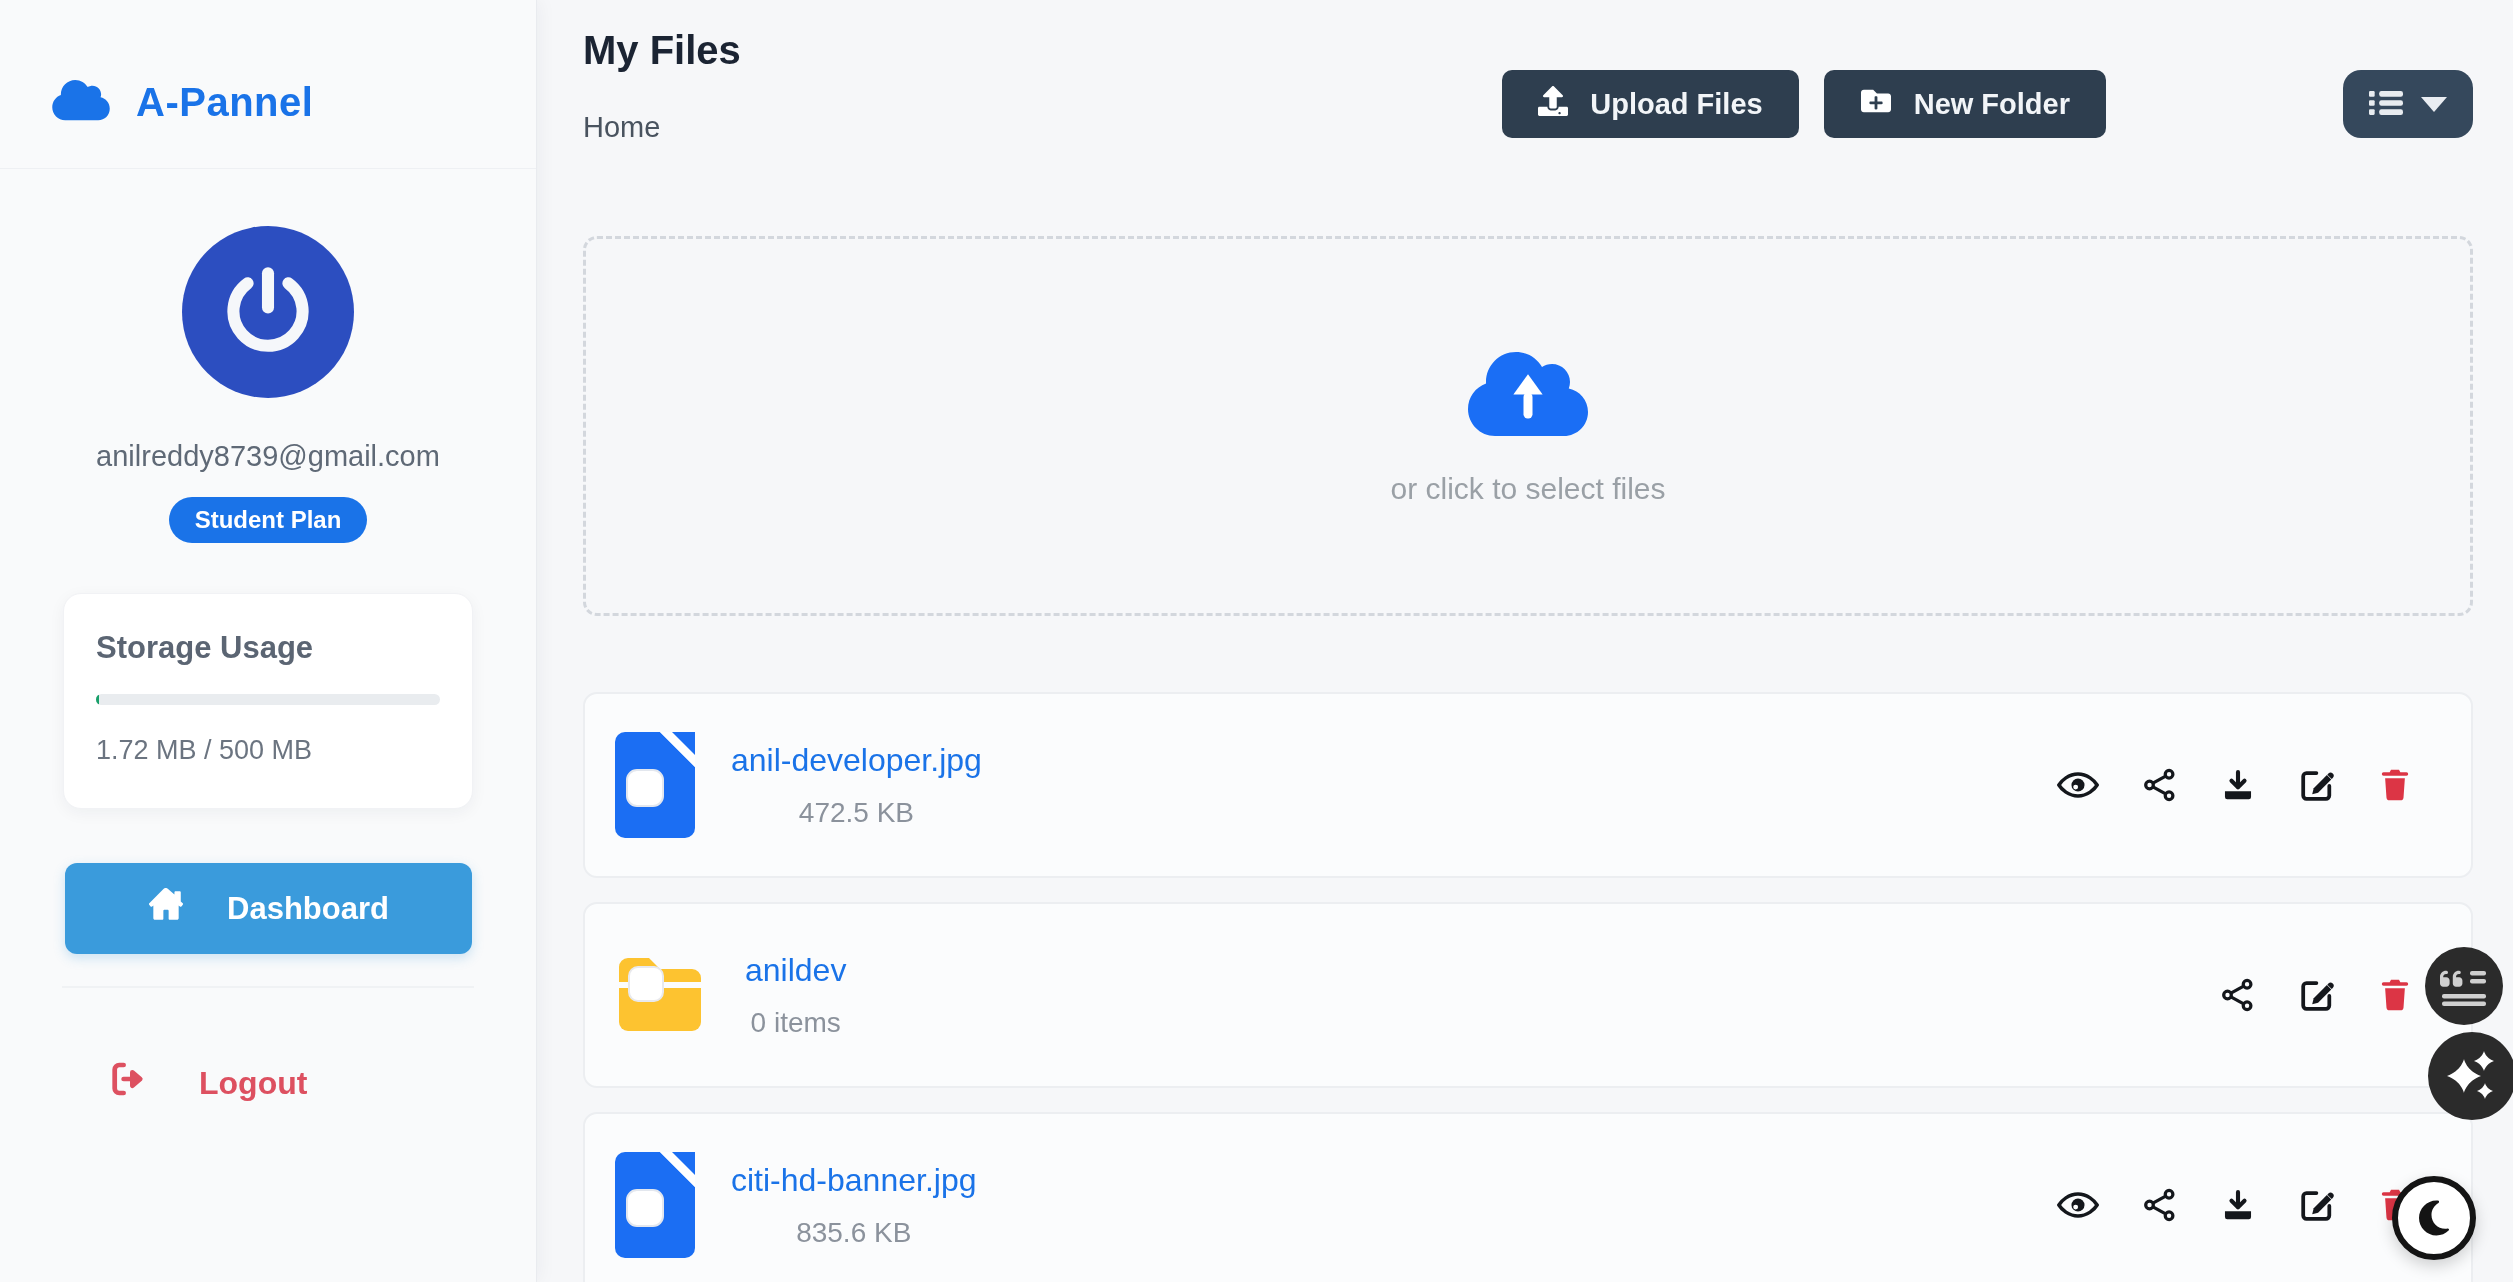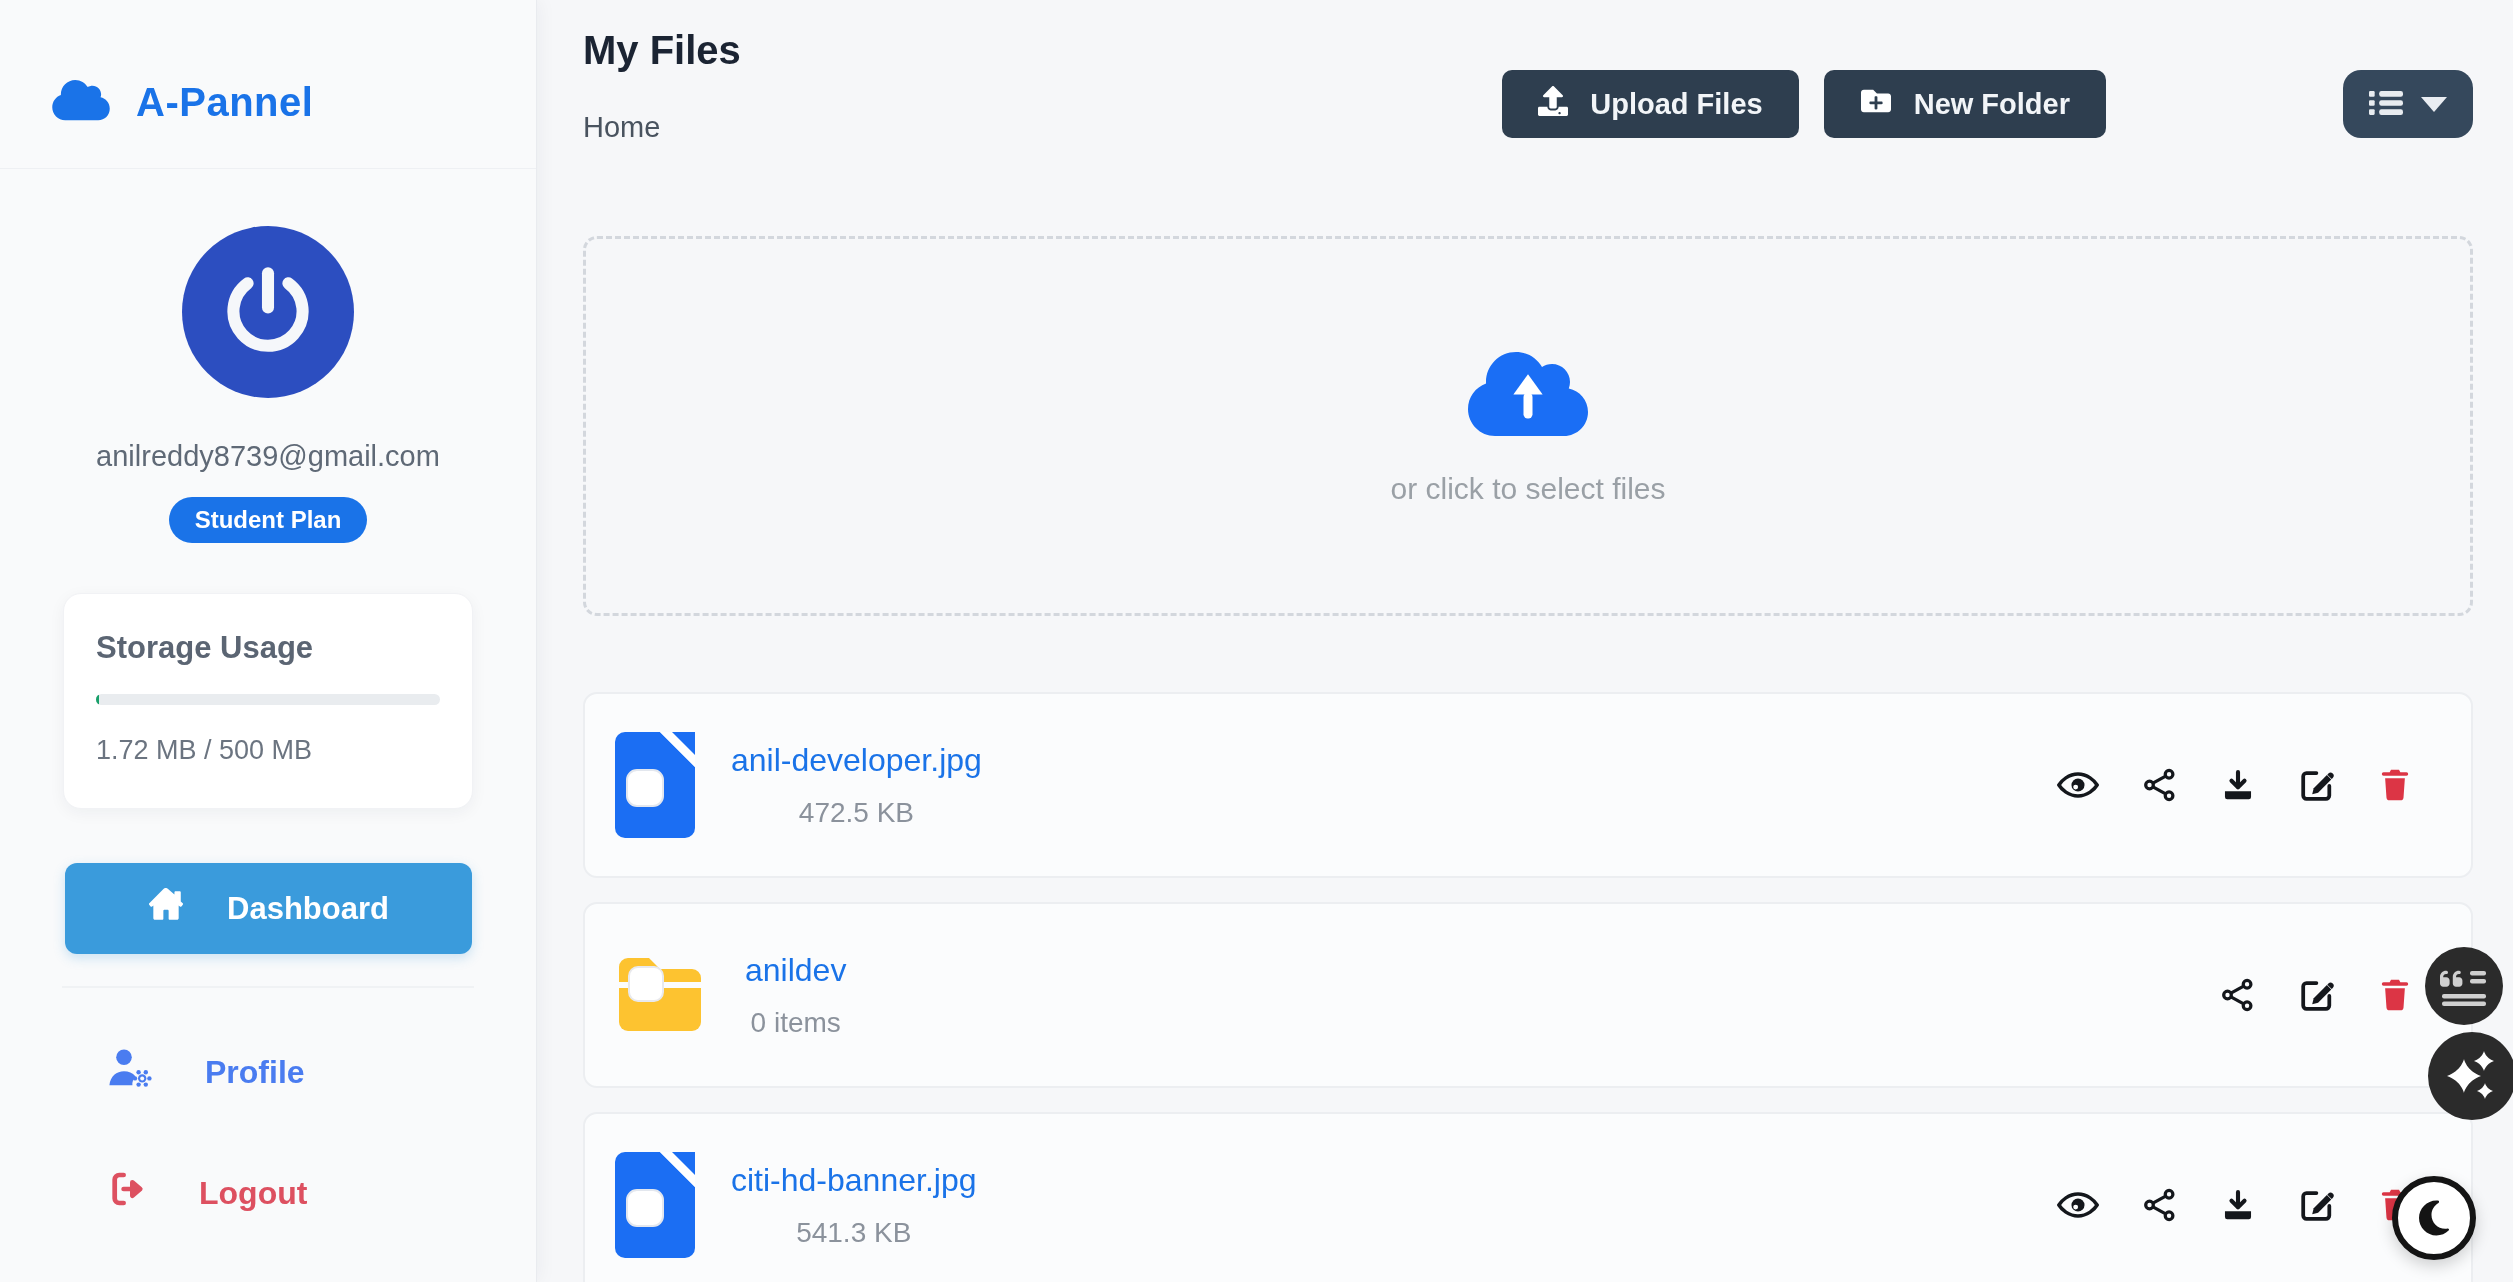--- a/index.html
+++ b/index.html
@@ -118,37 +118,20 @@
     <span>
       <svg width="38" height="34" viewBox="0 0 576 512">
           <path fill="#ffffff" d="M541 229.2 512 204.4V64c0-8.8-7.2-16-16-16h-64c-8.8 0-16 7.2-16 16v31.6L314.8 10.3a48 48 0 0 0-61.5 0L35 229.2c-6.8 5.8-7.6 15.9-1.8 22.7l21.6 25.5c5.8 6.8 15.9 7.6 22.7 1.8L96 263.8V456c0 13.3 10.7 24 24 24h112c8.8 0 16-7.2 16-16V344c0-8.8 7.2-16 16-16h48c8.8 0 16 7.2 16 16v120c0 8.8 7.2 16 16 16h112c13.3 0 24-10.7 24-24V263.8l18.5 15.4c6.8 5.8 16.9 5 22.7-1.8l21.6-25.5c5.8-6.8 5-16.9-1.8-22.7z"></path>
         </svg>
     </span>
     <span>Dashboard</span>
   </button>
 
   <div class="side-divider"></div>
 
-  <button class="nav-item nav-profile">
-    <span>
-      <svg width="52" height="44" viewBox="0 0 26 22" fill="#4a7cf0">
-        <circle cx="9.5" cy="5.6" r="3.9"></circle>
-        <path d="M2.2 19.6c.5-4.6 3.6-7 7.3-7 2.3 0 4.3.9 5.7 2.5a6 6 0 0 0-1.5 4.5z"></path>
-        <circle cx="18.6" cy="16.2" r="2.1"></circle>
-        <circle cx="22.2" cy="16.2" r="1.1"></circle>
-          <circle cx="15" cy="16.2" r="1.1"></circle>
-        <circle cx="20.4" cy="13.1" r="1.1"></circle>
-          <circle cx="16.8" cy="19.3" r="1.1"></circle>
-        <circle cx="16.8" cy="13.1" r="1.1"></circle>
-          <circle cx="20.4" cy="19.3" r="1.1"></circle>
-        <circle cx="18.6" cy="16.2" r="1" fill="#f9fafb"></circle>
-      </svg>
-    </span>
-    <span>Profile</span>
-  </button>
 
   <button class="nav-item nav-logout">
     <span>
       <svg width="46" height="42" viewBox="0 0 24 24" fill="none" stroke="#dd5060" stroke-width="2.7" stroke-linecap="round">
         <path d="M9.5 4H7A2.6 2.6 0 0 0 4.4 6.6v10.8A2.6 2.6 0 0 0 7 20h2.5"></path>
         <path d="M9.5 12h6.5"></path>
         <path d="M14.5 8.2 19 12l-4.5 3.8z" fill="#dd5060" stroke-linejoin="round"></path>
       </svg>
     </span>
     <span>Logout</span>
@@ -301,21 +284,21 @@
       <span class="row-icon">
         <svg width="80" height="106" viewBox="0 0 80 106">
           <path fill="#1b6ef3" d="M10 0h35l35 35v61a10 10 0 0 1-10 10H10A10 10 0 0 1 0 96V10A10 10 0 0 1 10 0z"></path>
           <polygon fill="#ffffff" points="45,0 80,35 80,0"></polygon>
           <path fill="#1b6ef3" d="M57 0h23v23z"></path>
           <rect x="12" y="38" width="36" height="36" rx="10" fill="#ffffff" stroke="#e3e7ee" stroke-width="2"></rect>
         </svg>
       </span>
       <div class="row-text">
         <a class="name">citi-hd-banner.jpg</a>
-        <div class="meta">541.3 KB</div>
+        <div class="meta">835.6 KB</div>
       </div>
       <div class="row-actions">
         <button class="icon-btn">
           <svg width="42" height="30" viewBox="0 0 36 24">
               <path fill="none" stroke="#14171c" stroke-width="3" d="M18 2.6C10 2.6 3.8 8.3 1.6 12 3.8 15.7 10 21.4 18 21.4S32.2 15.7 34.4 12C32.2 8.3 26 2.6 18 2.6z"></path>
               <circle cx="18" cy="12" r="5.6" fill="#14171c"></circle>
               <circle cx="16" cy="13.8" r="2.1" fill="#ffffff"></circle>
             </svg>
         </button>
         <button class="icon-btn">

